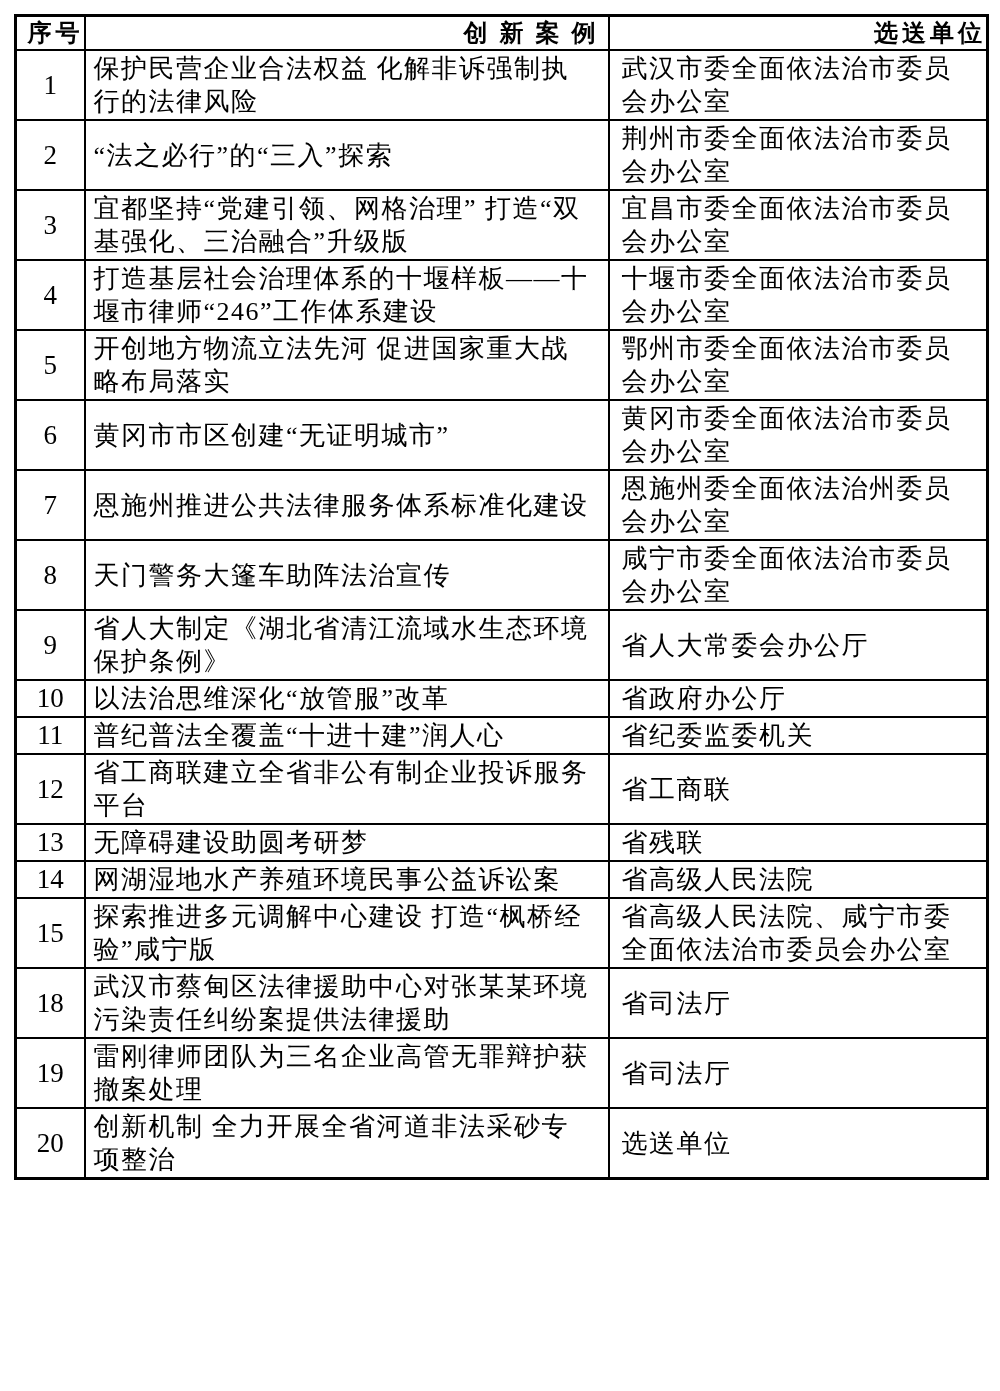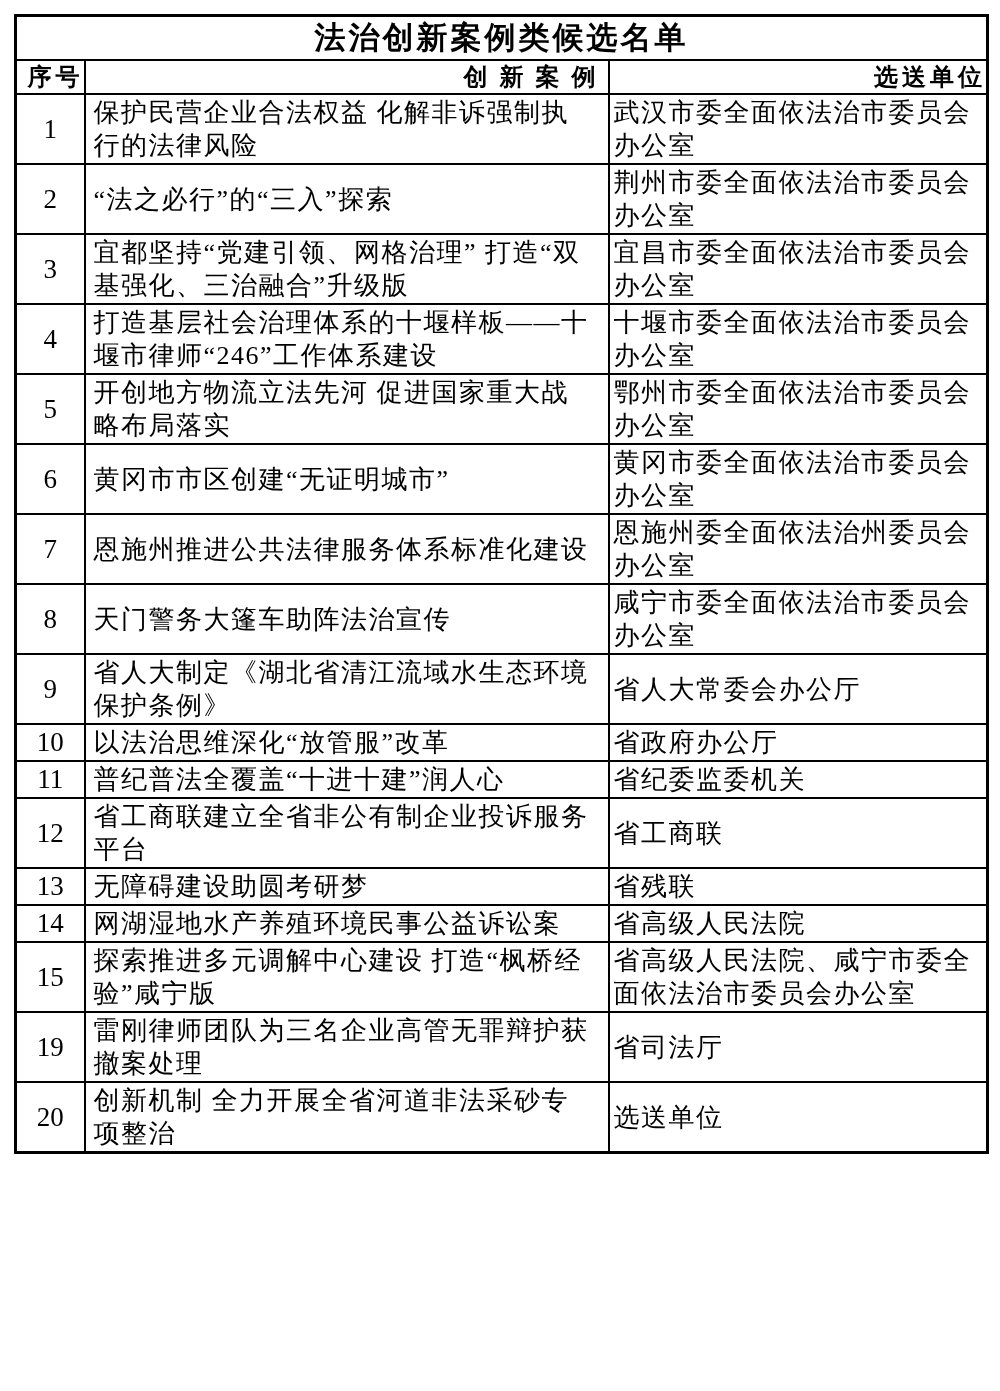--- a/index.html
+++ b/index.html
@@ -56,38 +56,36 @@
     text-align: center;
     font-size: 27px;
     padding: 0;
     font-family: "Liberation Serif", "DejaVu Serif", serif;
   }
   td.c-case, td.c-unit {
     font-size: 26px;
     letter-spacing: 1.5px;
     line-height: 33px;
     text-align: left;
+    border-radius: 19px;
   }
   td.c-case { padding: 1px 18px 1px 8px; }
-  td.c-unit { padding: 1px 10px 1px 4px; }
+  td.c-unit { padding: 1px 10px 1px 12px; }
 </style>
 </head>
 <body>
 
 <div class="table-wrap">
   <table class="candidate-table">
     <colgroup>
       <col style="width:69px">
       <col style="width:524px">
       <col style="width:379px">
     </colgroup>
     <tbody id="table-body">
-      <tr class="title-row">
-        <td colspan="3" class="title-cell">法治创新案例类候选名单</td>
-      </tr>
       <tr class="header-row">
         <th class="th-no">序号</th>
         <th class="th-case">创新案例</th>
         <th class="th-unit">选送单位</th>
       </tr>
 
   <tr class="data-row">
     <td class="c-no">1</td>
     <td class="c-case">保护民营企业合法权益 化解非诉强制执行的法律风险</td>
     <td class="c-unit">武汉市委全面依法治市委员会办公室</td>
@@ -172,20 +170,25 @@
   </tr>
 
   <tr class="data-row">
     <td class="c-no">15</td>
     <td class="c-case">探索推进多元调解中心建设 打造“枫桥经验”咸宁版</td>
     <td class="c-unit">省高级人民法院、咸宁市委全面依法治市委员会办公室</td>
   </tr>
 
 
 
+  <tr class="data-row">
+    <td class="c-no">18</td>
+    <td class="c-case">武汉市蔡甸区法律援助中心对张某某环境污染责任纠纷案提供法律援助</td>
+    <td class="c-unit">省司法厅</td>
+  </tr>
 
   <tr class="data-row">
     <td class="c-no">19</td>
     <td class="c-case">雷刚律师团队为三名企业高管无罪辩护获撤案处理</td>
     <td class="c-unit">省司法厅</td>
   </tr>
 
   <tr class="data-row">
     <td class="c-no">20</td>
     <td class="c-case">创新机制 全力开展全省河道非法采砂专项整治</td>

